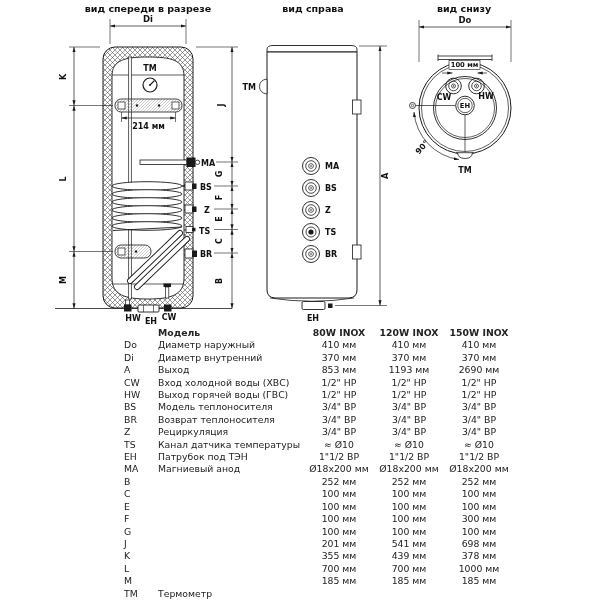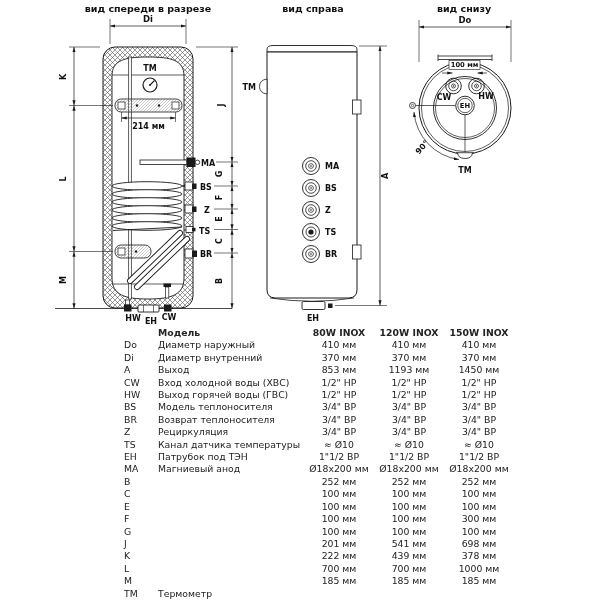--- a/index.html
+++ b/index.html
@@ -285,21 +285,21 @@
           <td class="c-name">Диаметр внутренний</td>
           <td class="c-val">370 мм</td>
           <td class="c-val">370 мм</td>
           <td class="c-val">370 мм</td>
         </tr>
         <tr>
           <td class="c-code">A</td>
           <td class="c-name">Выход</td>
           <td class="c-val">853 мм</td>
           <td class="c-val">1193 мм</td>
-          <td class="c-val">1450 мм</td>
+          <td class="c-val">2690 мм</td>
         </tr>
         <tr>
           <td class="c-code">CW</td>
           <td class="c-name">Вход холодной воды (ХВС)</td>
           <td class="c-val">1/2" НР</td>
           <td class="c-val">1/2" НР</td>
           <td class="c-val">1/2" НР</td>
         </tr>
         <tr>
           <td class="c-code">HW</td>
@@ -388,21 +388,21 @@
         <tr>
           <td class="c-code">J</td>
           <td class="c-name"></td>
           <td class="c-val">201 мм</td>
           <td class="c-val">541 мм</td>
           <td class="c-val">698 мм</td>
         </tr>
         <tr>
           <td class="c-code">K</td>
           <td class="c-name"></td>
-          <td class="c-val">222 мм</td>
+          <td class="c-val">355 мм</td>
           <td class="c-val">439 мм</td>
           <td class="c-val">378 мм</td>
         </tr>
         <tr>
           <td class="c-code">L</td>
           <td class="c-name"></td>
           <td class="c-val">700 мм</td>
           <td class="c-val">700 мм</td>
           <td class="c-val">1000 мм</td>
         </tr>

